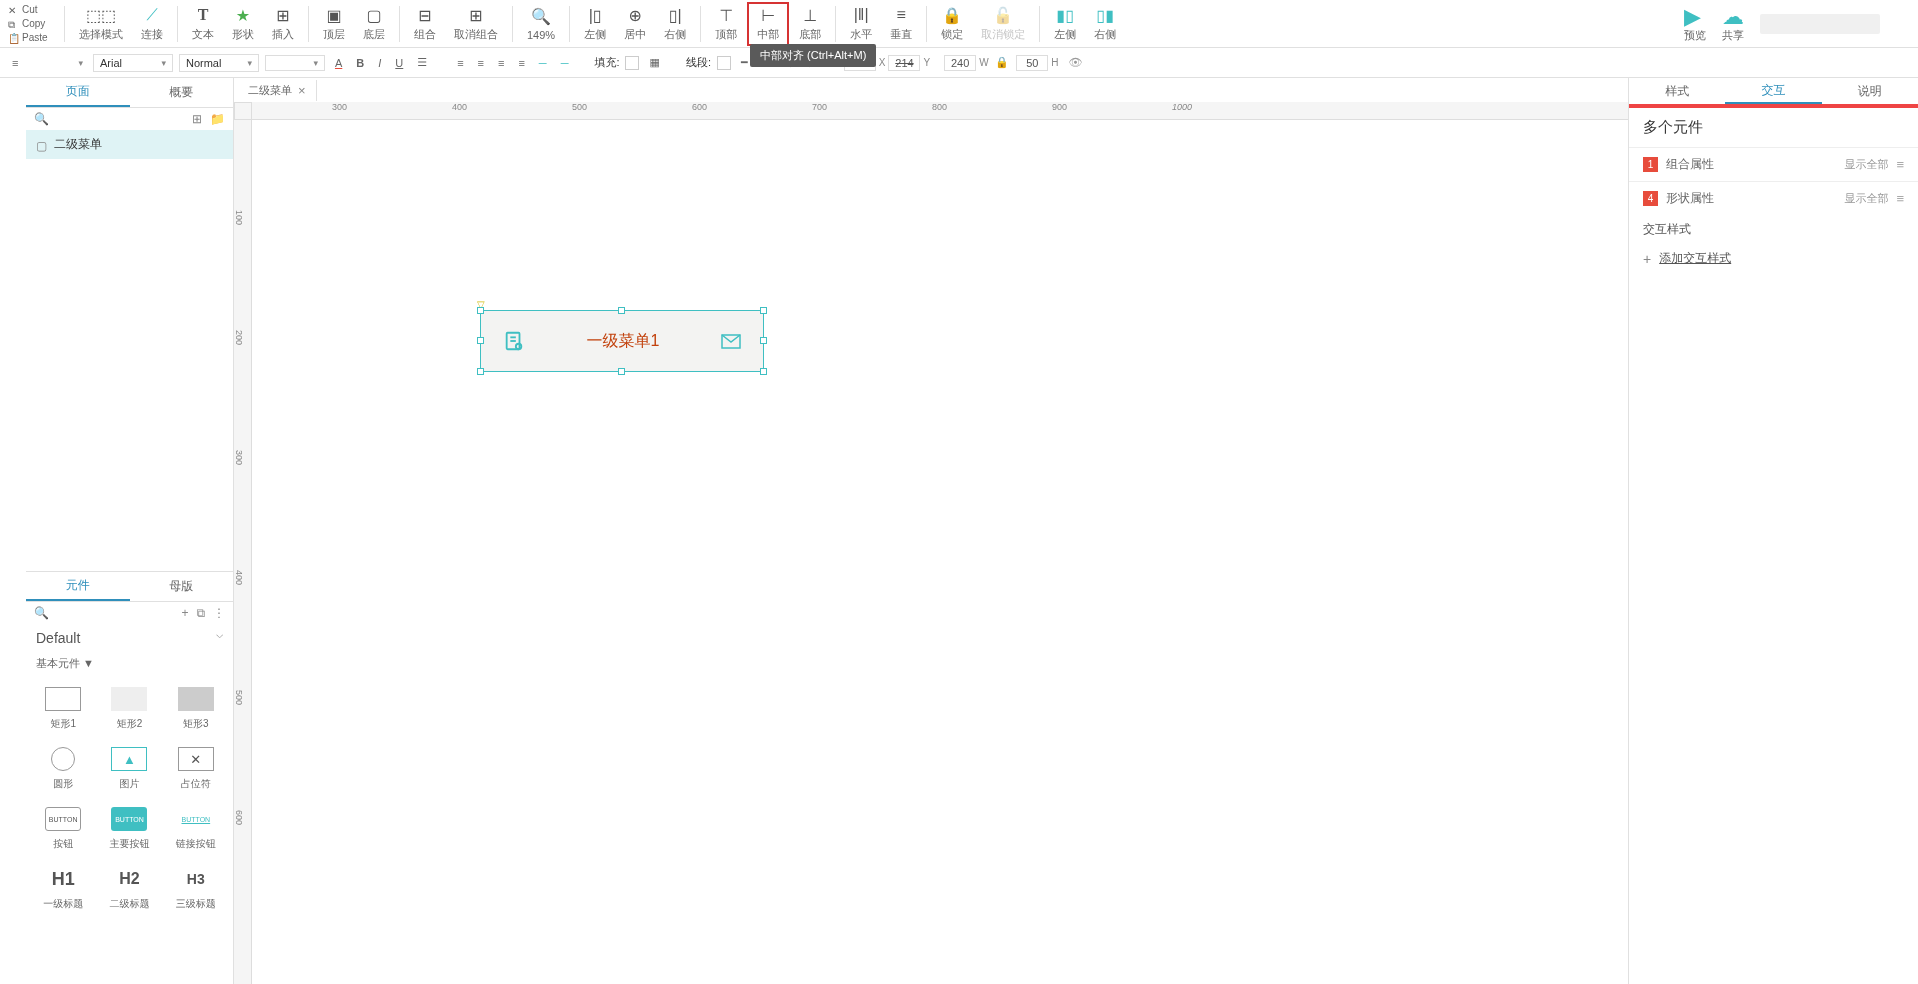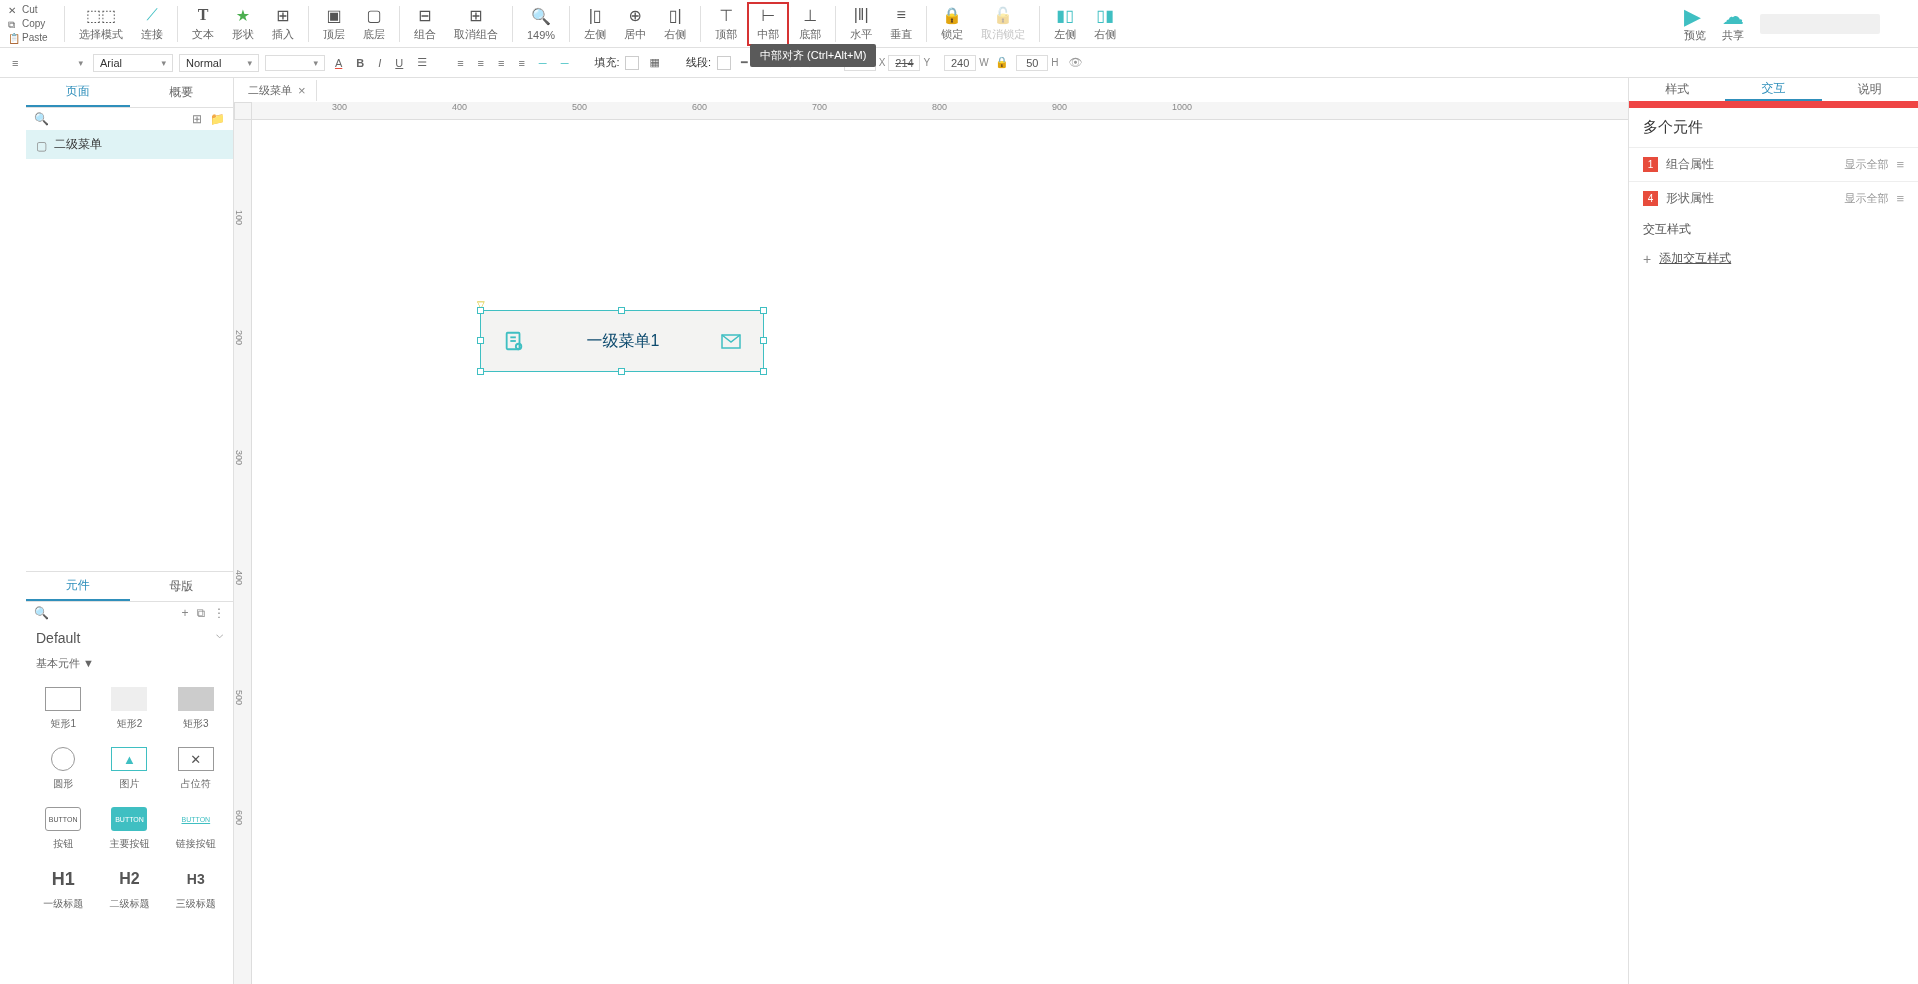--- a/index.html
+++ b/index.html
@@ -62,24 +62,24 @@
     .handle.tl { top: -4px; left: -4px; } .handle.tr { top: -4px; right: -4px; }
     .handle.bl { bottom: -4px; left: -4px; } .handle.br { bottom: -4px; right: -4px; }
     .handle.tm { top: -4px; left: 50%; margin-left: -4px; }
     .handle.bm { bottom: -4px; left: 50%; margin-left: -4px; }
     .handle.ml { top: 50%; left: -4px; margin-top: -4px; }
     .handle.mr { top: 50%; right: -4px; margin-top: -4px; }
     .rotate-handle { position: absolute; top: -12px; left: -4px; color: #d4bf1c; font-size: 10px; }
     
     .menu-content { display: flex; align-items: center; height: 100%; padding: 0 22px; gap: 24px; }
     .menu-icon { width: 22px; height: 22px; color: #3fbfc2; }
-    .menu-text { font-size: 16px; color: #0c4a6e; flex: 1; text-align: center; }
+    .menu-text { font-size: 16px; color: #c2410c; flex: 1; text-align: center; }
     
     .right-panel { width: 290px; border-left: 1px solid #e0e0e0; display: flex; flex-direction: column; }
-    .rp-tabs { display: flex; height: 30px; border-bottom: 7px solid #ef4444; }
+    .rp-tabs { display: flex; height: 30px; border-bottom: 4px solid #ef4444; }
     .rp-tab { flex: 1; display: flex; align-items: center; justify-content: center; cursor: pointer; color: #666; }
     .rp-tab.active { color: #2f8fbb; border-bottom: 2px solid #2f8fbb; }
     .rp-title { padding: 10px 14px; font-size: 15px; color: #333; }
     .rp-section { border-top: 1px solid #eee; }
     .rp-section-header { display: flex; align-items: center; padding: 8px 14px; gap: 8px; }
     .rp-badge { width: 15px; height: 15px; color: #fff; display: flex; align-items: center; justify-content: center; font-size: 10px; }
     .badge-red { background: #e74c3c; }
     .rp-section-title { flex: 1; font-size: 12px; color: #666; }
     .rp-show-all { font-size: 11px; color: #999; }
     .rp-menu-icon { color: #aaa; font-size: 13px; }
@@ -412,21 +412,21 @@
     </div>
     <div class="ruler-corner"></div>
     <div class="ruler-h">
       <span class="ruler-tick" style="left:80px;">300</span>
       <span class="ruler-tick" style="left:200px;">400</span>
       <span class="ruler-tick" style="left:320px;">500</span>
       <span class="ruler-tick" style="left:440px;">600</span>
       <span class="ruler-tick" style="left:560px;">700</span>
       <span class="ruler-tick" style="left:680px;">800</span>
       <span class="ruler-tick" style="left:800px;">900</span>
-      <span class="ruler-tick" style="left:920px;">1000</span>
+      <span class="ruler-tick" style="left:920px;font-style:italic;">1000</span>
     </div>
     <div class="ruler-v">
       <span class="ruler-tick" style="top:90px;writing-mode:vertical-lr;">100</span>
       <span class="ruler-tick" style="top:210px;writing-mode:vertical-lr;">200</span>
       <span class="ruler-tick" style="top:330px;writing-mode:vertical-lr;">300</span>
       <span class="ruler-tick" style="top:450px;writing-mode:vertical-lr;">400</span>
       <span class="ruler-tick" style="top:570px;writing-mode:vertical-lr;">500</span>
       <span class="ruler-tick" style="top:690px;writing-mode:vertical-lr;">600</span>
     </div>
     <div class="canvas-content">

